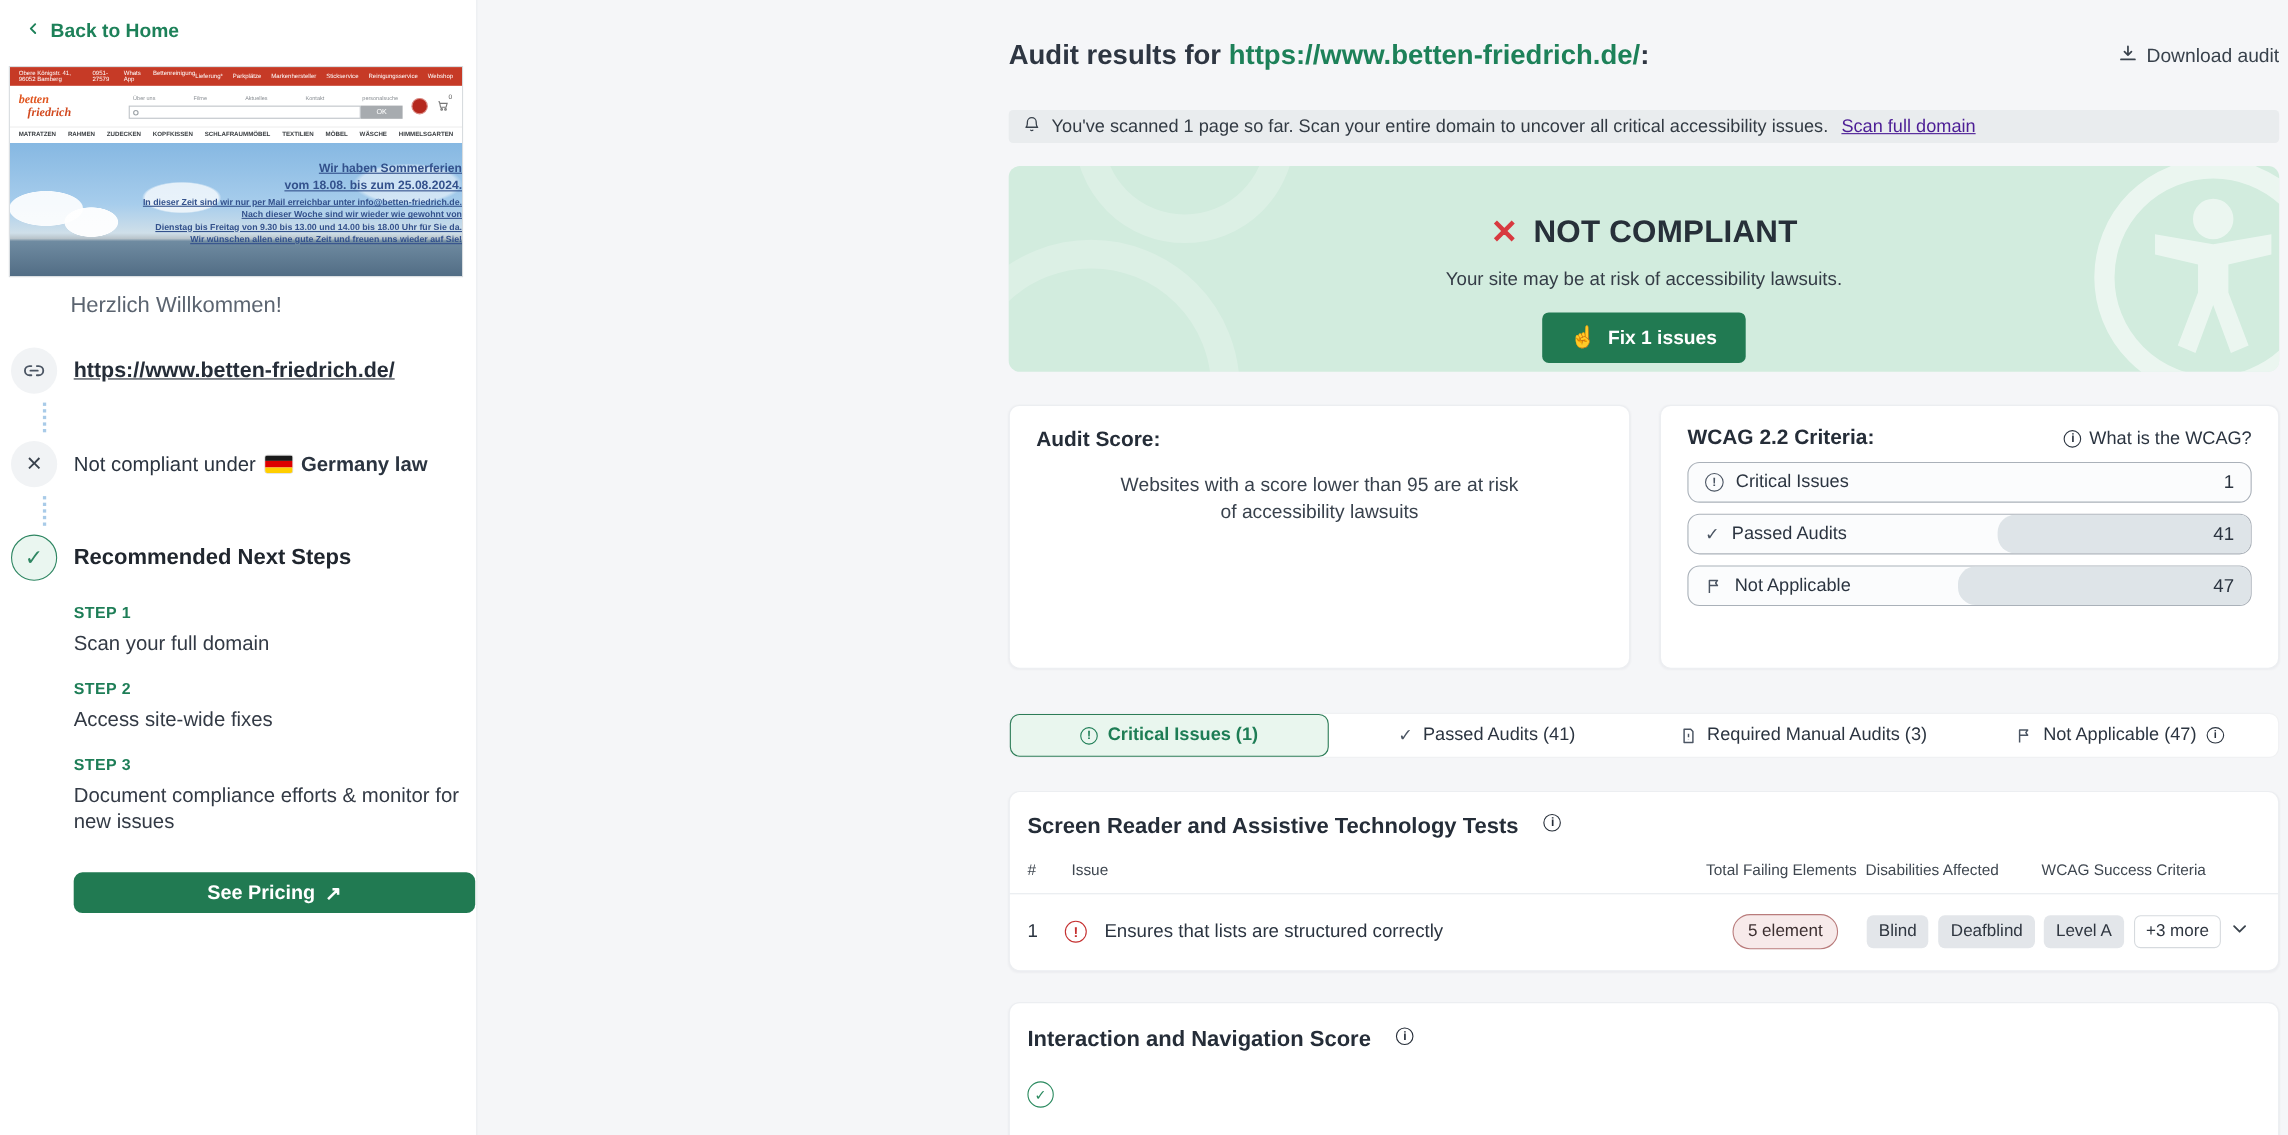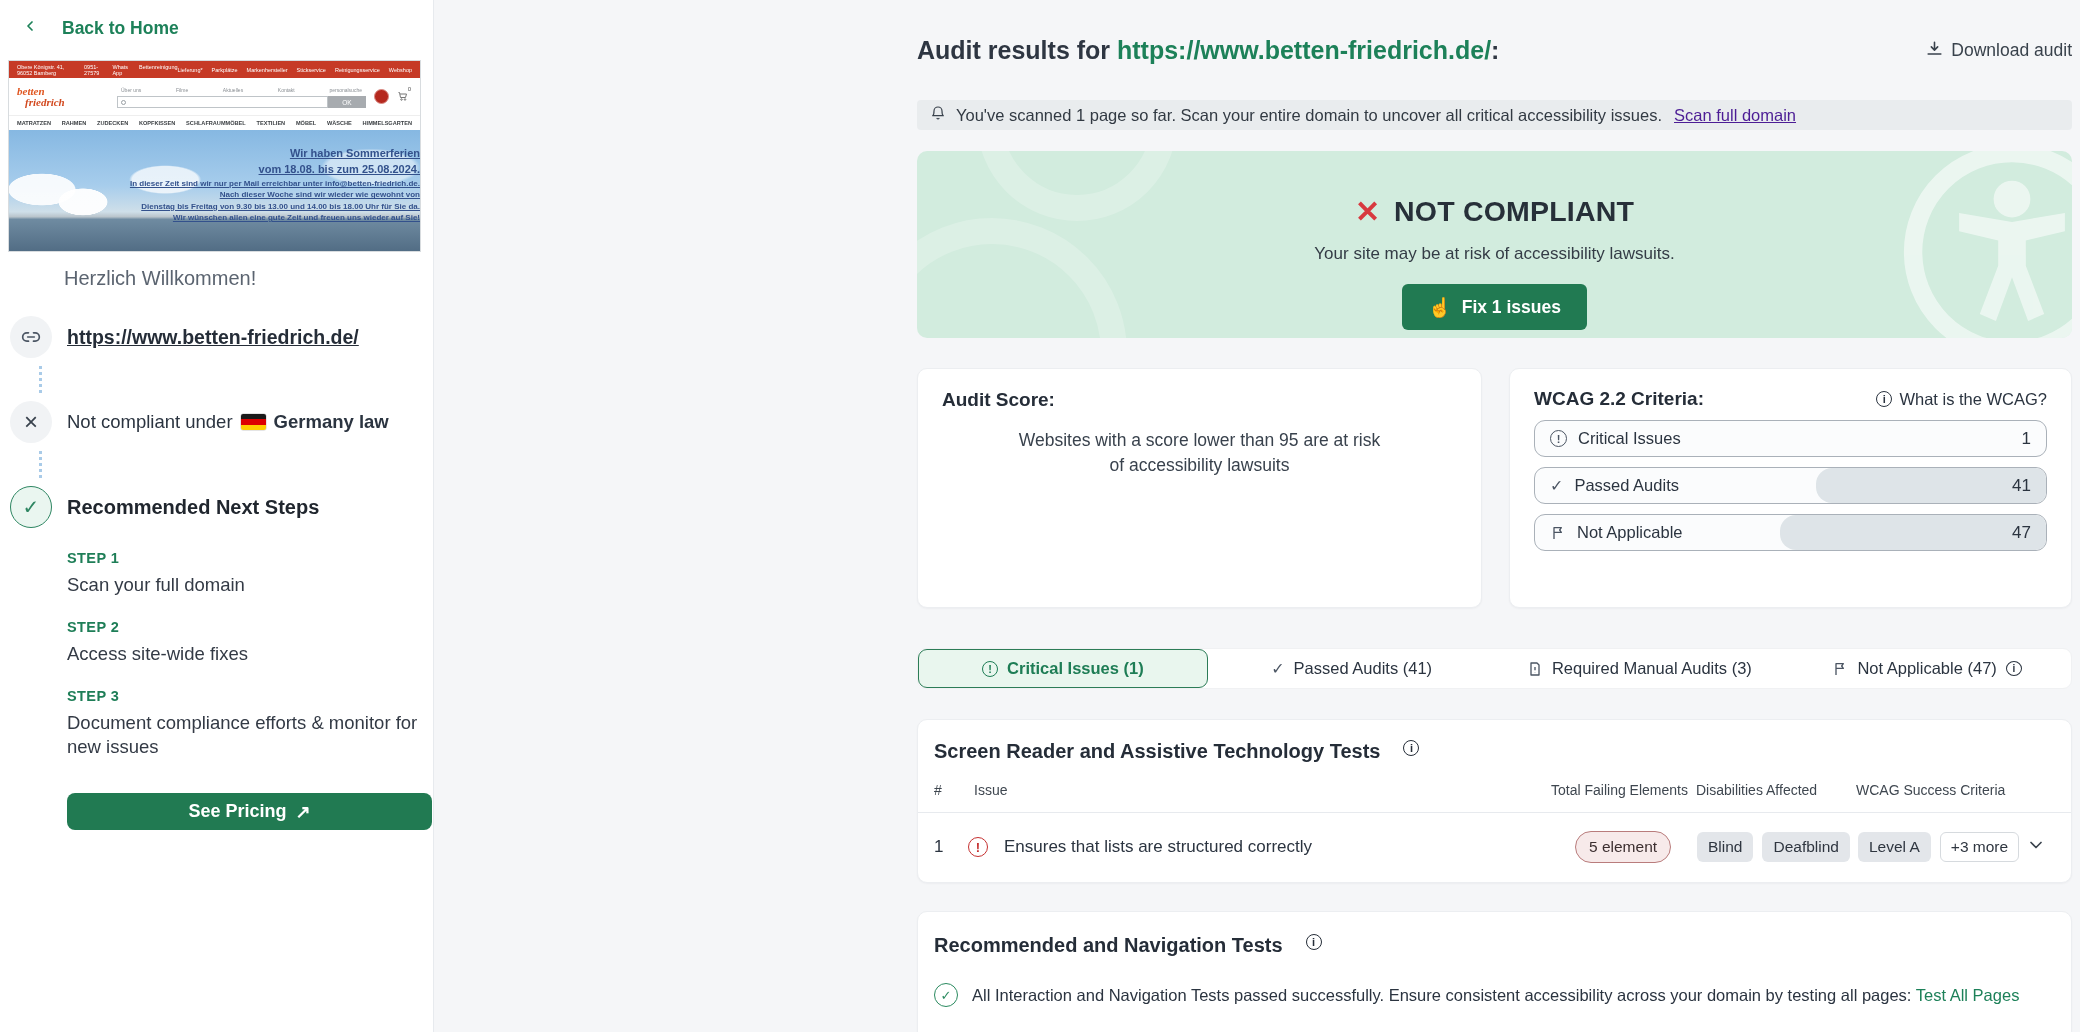--- a/index.html
+++ b/index.html
@@ -2,21 +2,21 @@
 <html><head>
 <meta charset="utf-8">
 <style>
   * { margin:0; padding:0; box-sizing:border-box; }
   html,body { width:2080px; height:1032px; overflow:hidden; background:#f5f6f8;
               font-family:"Liberation Sans", sans-serif; color:#2b3440; }
 
   
   .sidebar { position:absolute; left:0; top:0; width:434px; height:1032px;
              background:#fff; border-right:1px solid #e7eaee; }
-  .back { display:flex; align-items:center; gap:24px; padding:18px 0 0 22px;
+  .back { display:flex; align-items:center; gap:8px; padding:18px 0 0 22px;
           color:#1d8159; font-weight:bold; font-size:17.5px; cursor:pointer; width:max-content;}
   .back svg { width:16px; height:16px; }
 
   .preview { margin:21px 12px 0 8px; height:192px; border:1px solid #d8dcdf;
              overflow:hidden; font-family:"Liberation Sans",sans-serif; position:relative; background:#fff;}
   .pv-topbar { height:17px; background:#c63a26; color:#fff; display:flex; align-items:center;
                justify-content:space-between; padding:0 8px; font-size:5.5px; }
   .pv-topbar .grp { display:flex; gap:9px; }
   .pv-header { height:37px; display:flex; align-items:center; padding:2px 8px; gap:8px; }
   .pv-logo { width:92px; line-height:1; font-family:"Liberation Serif",serif; font-style:italic;
@@ -459,23 +459,22 @@
         <span class="abs cellv chev" style="left:1108px">
           <svg viewBox="0 0 24 24" fill="none" stroke="#39424c" stroke-width="2" stroke-linecap="round" stroke-linejoin="round">
               <path d="m6 9 6 6 6-6"></path>
             </svg>
         </span>
       </div>
     </div>
 
     <div class="section-card int-card">
       <div class="section-title" style="padding:0">
-        <span>Recommended and Navigation Tests</span>
+        <span>Interaction and Navigation Score</span>
         <span class="info-i">i</span>
       </div>
       <div class="int-row">
         <span class="ok-circle">✓</span>
-        <span><span>All Interaction and Navigation Tests passed successfully. Ensure consistent accessibility across your domain by testing all pages: </span><a>Test All Pages</a></span>
       </div>
     </div>
 
   </div>
 </div>
 
 </body></html>

